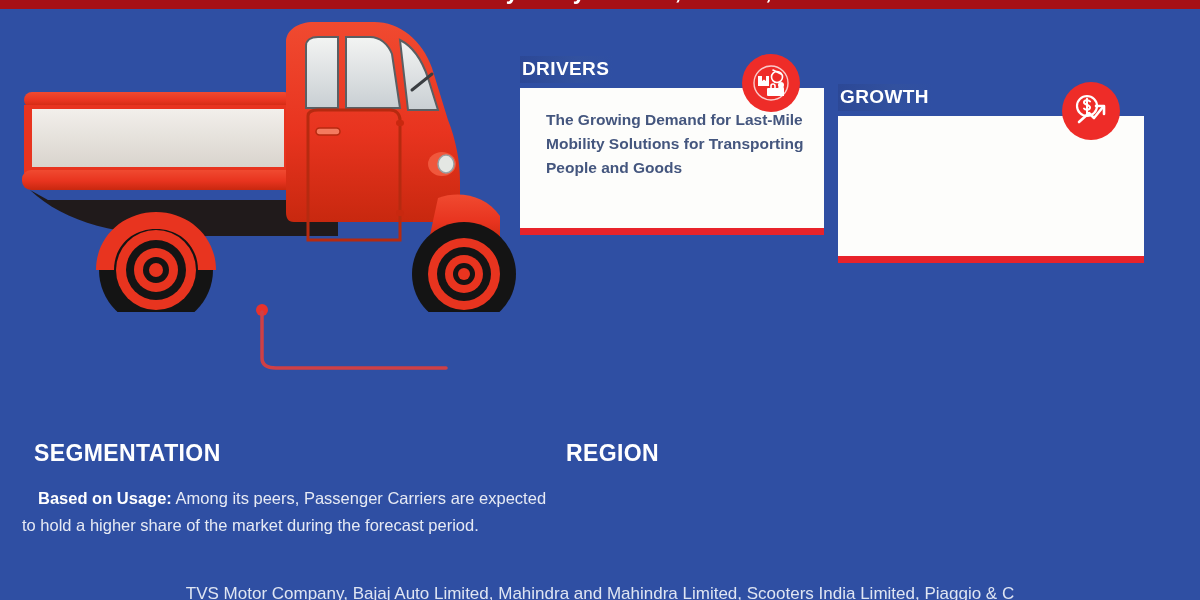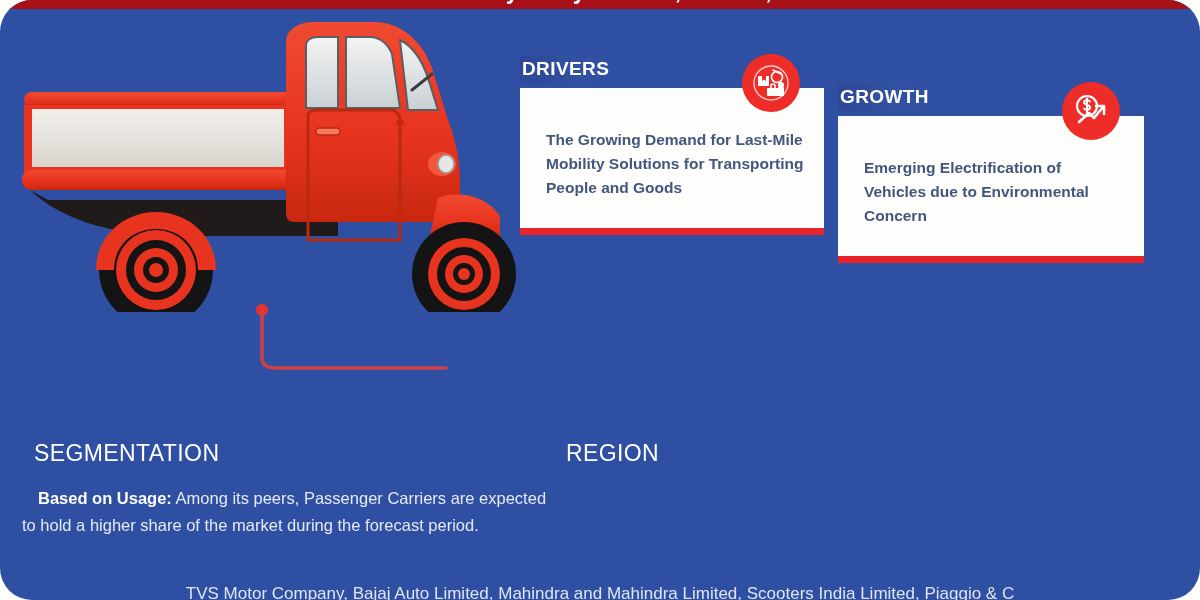--- a/index.html
+++ b/index.html
@@ -6,21 +6,20 @@
   html, body {
     width: 1200px; height: 600px;
     overflow: hidden;
     font-family: "Liberation Sans", sans-serif;
   }
   .infographic {
     position: relative;
     width: 1200px; height: 600px;
     background: #2f4fa3;
     overflow: hidden;
-    border-radius: 32px;
   }
 
   
   .top-bar {
     position: absolute; left: 0; top: 0;
     width: 1200px; height: 9px;
     background: #a61016;
     overflow: hidden;
   }
   .top-bar-title {
@@ -60,21 +59,21 @@
     font-weight: bold;
     letter-spacing: .4px;
     padding: 2px 4px 3px 2px;
     background: linear-gradient(90deg,#2c4896 0%, #32519f 60%, #2f4fa3 100%);
     margin-bottom: 5px;
   }
   .card-body {
     position: relative;
     background: #fdfdfb;
     border-bottom: 7px solid #e8232a;
-    padding: 40px 18px 16px 26px;
+    padding: 20px 18px 16px 26px;
   }
   .card-body p {
     color: #44567e;
     font-size: 15.5px;
     font-weight: bold;
     line-height: 1.55;
   }
   .card-icon {
     position: absolute;
     width: 58px; height: 58px;
@@ -100,21 +99,21 @@
     line-height: 1.62;
   }
   .fuel-note b { color: #ffffff; font-weight: bold; }
 
   
   .section { position: absolute; }
   .section-heading {
     display: inline-block;
     color: #ffffff;
     font-size: 23px;
-    font-weight: normal;
+    font-weight: bold;
     letter-spacing: .4px;
     padding: 3px 13px 4px 12px;
     background: linear-gradient(90deg,#152a66 0%, #1e3madd 1%, #23397f 55%, #2c4895 100%);
   }
   .section-body {
     color: #e6eaf4;
     font-size: 16.5px;
     line-height: 1.62;
     margin-top: 14px;
   }
@@ -248,21 +247,20 @@
       <div class="card-icon">
         <svg width="40" height="40" viewBox="0 0 40 40" xmlns="http://www.w3.org/2000/svg">
           <circle cx="16" cy="15" r="10" fill="none" stroke="#ffffff" stroke-width="2.2"></circle>
           <path d="M19 10.5 C 18 9, 13 8.5, 13 11.5 C 13 14, 19 13.5, 19 16.5
                    C 19 19.5, 14 19, 13 17.5" fill="none" stroke="#ffffff" stroke-width="2" stroke-linecap="round"></path>
           <path d="M16 7.5 L16 22.5" stroke="#ffffff" stroke-width="2" stroke-linecap="round"></path>
           <path d="M8 31 L18 22 L23 27 L32 16" fill="none" stroke="#ffffff" stroke-width="2.6" stroke-linecap="round" stroke-linejoin="round"></path>
           <path d="M25 15 L33 15 L33 23" fill="none" stroke="#ffffff" stroke-width="2.6" stroke-linecap="round" stroke-linejoin="round"></path>
         </svg>
       </div>
-      <p>Emerging Electrification of Vehicles due to Environmental Concern</p>
     </div>
   </div>
 
 
   <div class="section" id="segmentation-section">
     <div class="section-heading">SEGMENTATION</div>
     <div class="section-body">
       <b>Based on Usage:</b><span> Among its peers, Passenger Carriers are expected to hold a higher share of the market during the forecast period.</span>
     </div>
   </div>

